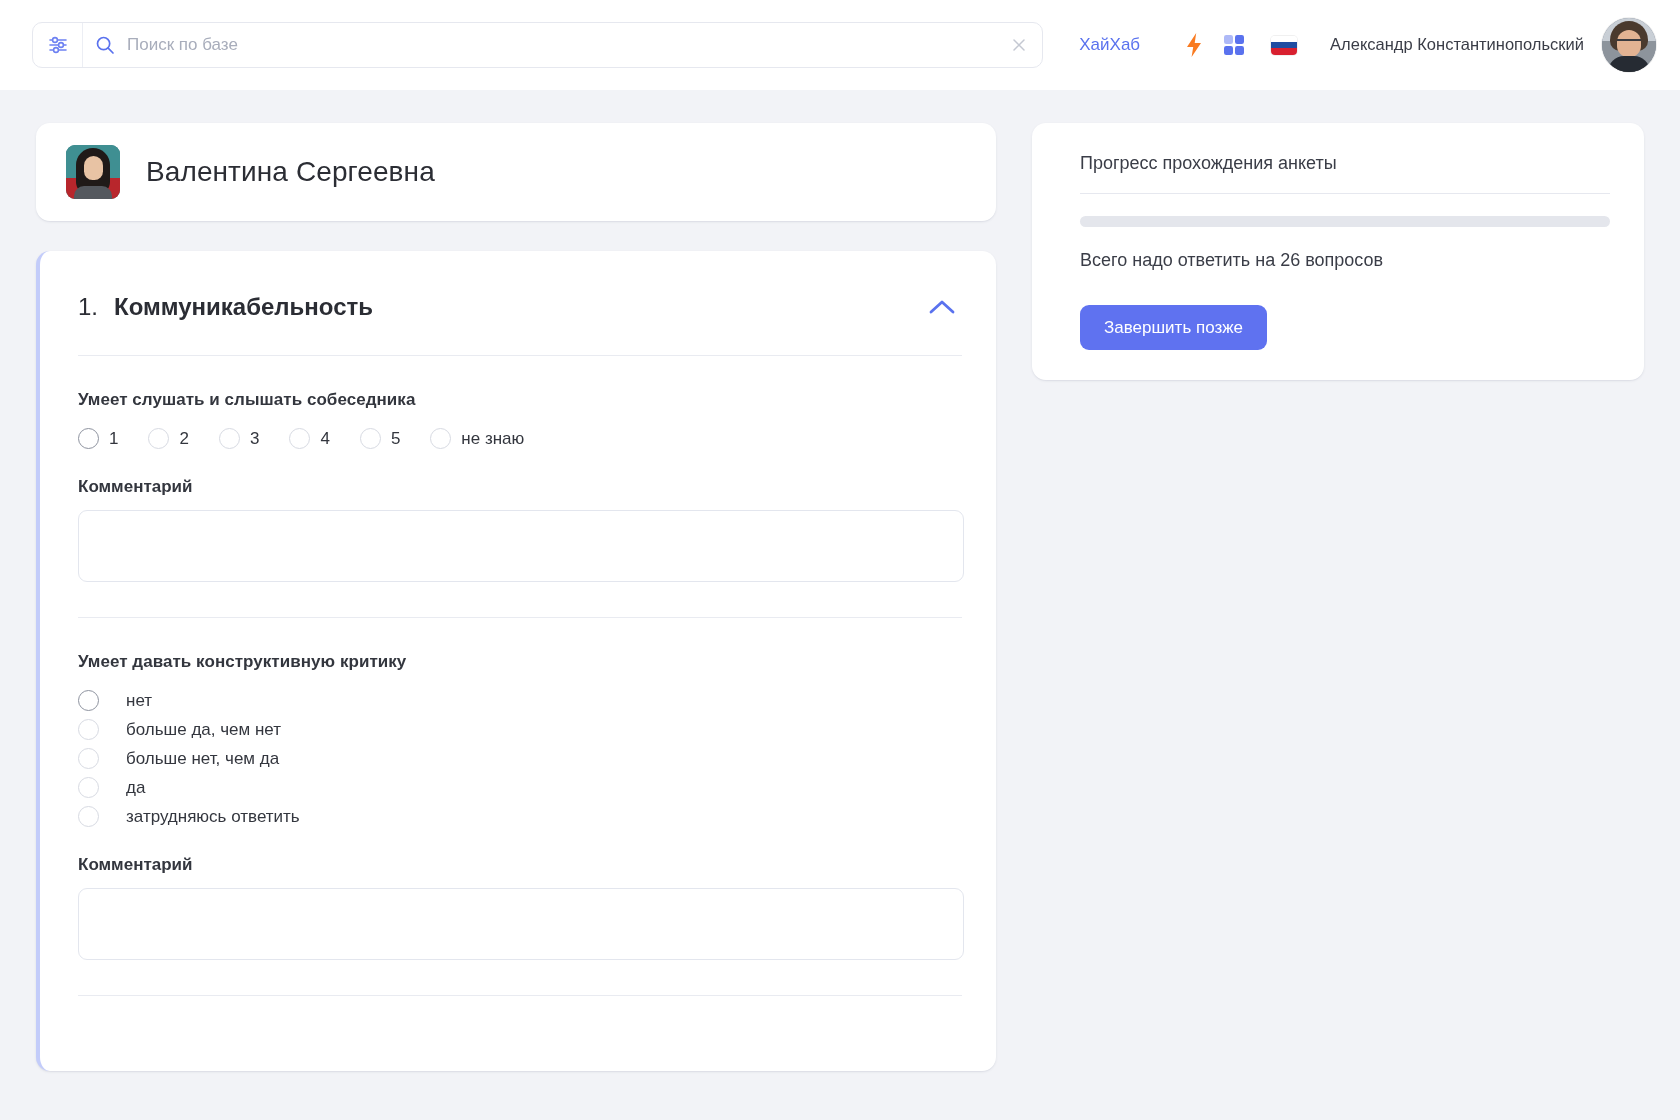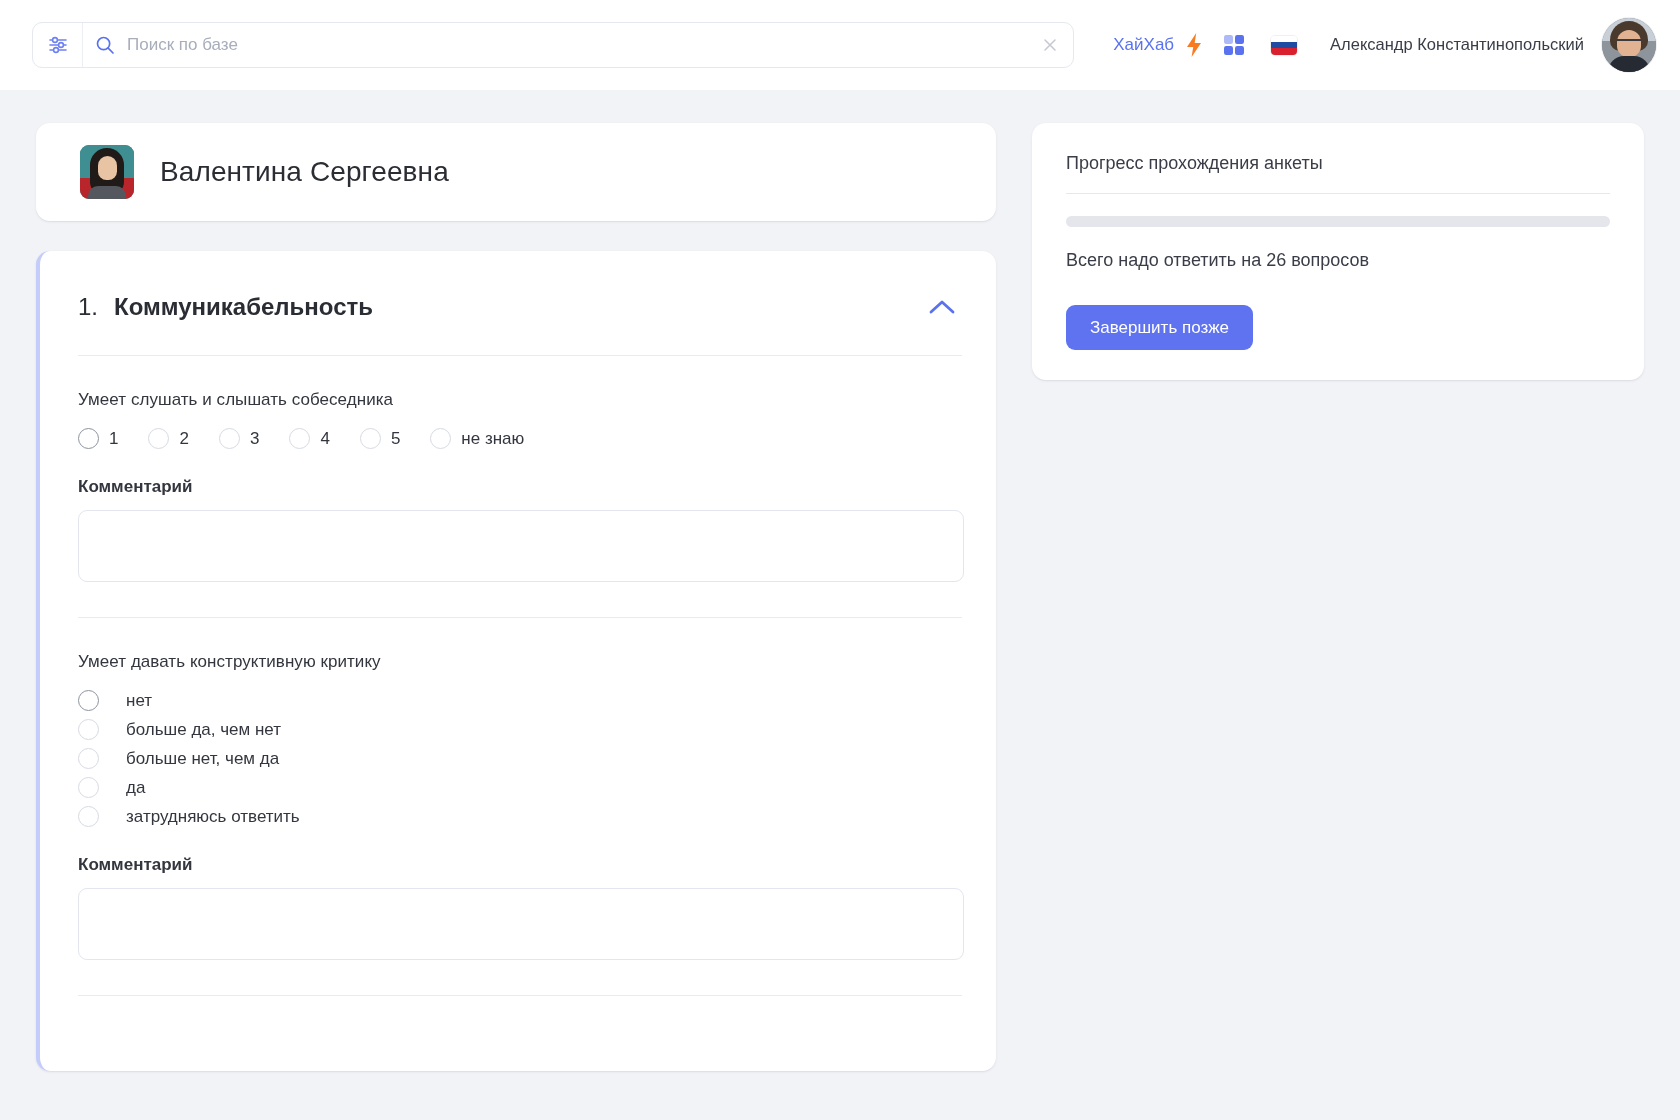--- a/index.html
+++ b/index.html
@@ -85,20 +85,21 @@
     display: flex;
     align-items: center;
     margin-left: auto;
     gap: 0;
   }
 
   .brand-link {
     color: #5a72ee;
     font-size: 17px;
     text-decoration: none;
+    margin-right: 34px;
     margin-left: 36px;
     cursor: pointer;
     white-space: nowrap;
   }
 
   .icon-btn {
     width: 40px;
     height: 40px;
     display: flex;
     align-items: center;
@@ -180,21 +181,21 @@
     background: #ffffff;
     border-radius: 14px;
     box-shadow: 0 1px 3px rgba(32,38,64,.07), 0 1px 1px rgba(32,38,64,.04);
   }
 
   
   .profile-card {
     display: flex;
     align-items: center;
     gap: 26px;
-    padding: 22px 44px;
+    padding: 22px 30px;
     height: 98px;
     margin-bottom: 30px;
   }
 
   .profile-photo {
     width: 54px;
     height: 54px;
     border-radius: 9px;
     flex: none;
     overflow: hidden;
@@ -268,21 +269,21 @@
   .section-divider {
     height: 1px;
     background: #e9ebf1;
     margin: 0 34px 0 38px;
   }
 
   .q-block { padding: 34px 34px 0 38px; }
 
   .q-title {
     font-size: 17px;
-    font-weight: 400;
+    font-weight: 700;
     color: #33363e;
     margin-bottom: 18px;
     letter-spacing: .05px;
   }
 
   
   .radio-row {
     display: flex;
     align-items: center;
     gap: 0;
@@ -333,21 +334,21 @@
     display: block;
   }
 
   .q-sep {
     height: 1px;
     background: #e9ebf1;
     margin: 35px 34px 0 38px;
   }
 
   
-  .progress-card { padding: 30px 34px 30px 34px; }
+  .progress-card { padding: 30px 34px 30px 48px; }
 
   .progress-title {
     font-size: 18px;
     color: #3a3d47;
     margin-bottom: 19px;
   }
 
   .progress-hr {
     height: 1px;
     background: #e6e8ef;

